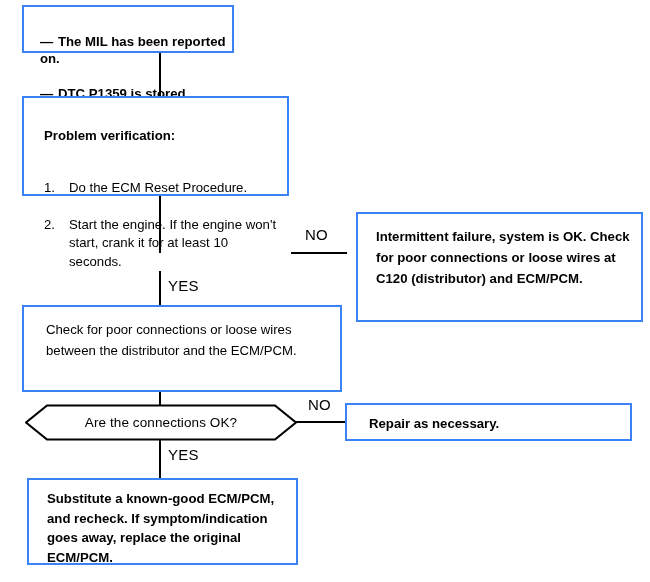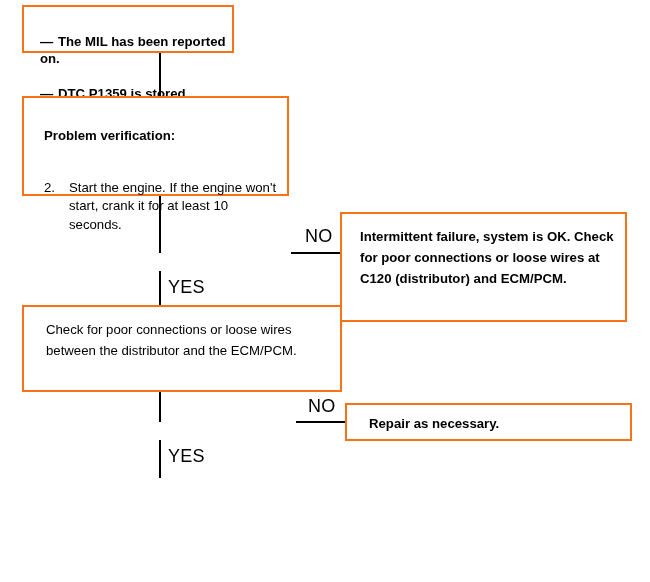--- a/index.html
+++ b/index.html
@@ -19,21 +19,21 @@
   #flowchart {
     position: absolute;
     left: 0;
     top: 0;
     width: 650px;
     height: 582px;
   }
   .node {
     position: absolute;
     box-sizing: border-box;
-    border: 2px solid #f97316;
+    border: 2px solid #3b82f6;
     background: #fff;
   }
   .node-text {
     position: absolute;
     box-sizing: border-box;
     white-space: pre-line;
   }
   .hex-wrap {
     position: absolute;
   }
@@ -44,21 +44,21 @@
     width: 100%;
     height: 100%;
     display: flex;
     align-items: center;
     justify-content: center;
     font-size: 13.5px;
     letter-spacing: 0.1px;
   }
   .branch-label {
     position: absolute;
-    font-size: 18px;
+    font-size: 15px;
     letter-spacing: 0.2px;
   }
   .conn {
     position: absolute;
     background: #000;
   }
   .conn-v { width: 2px; }
   .conn-h { height: 2px; }
 
   
@@ -75,21 +75,21 @@
   
   #box-verify { left: 22px; top: 96px; width: 267px; height: 100px; }
   #box-verify .node-text { left: 20px; top: 10px; right: 6px; font-size: 13.2px; line-height: 18.5px; }
   #box-verify .pv-title { font-weight: bold; display: block; margin-bottom: 15px; }
   #box-verify .pv-item { display: block; padding-left: 25px; text-indent: -25px; }
   #box-verify .pv-num { display: inline-block; width: 25px; text-indent: 0; }
 
   
   #hex-dtc { left: 25px; top: 235px; width: 267px; height: 37px; }
   
-  #box-intermittent { left: 340px; top: 212px; width: 287px; height: 110px; }
+  #box-intermittent { left: 356px; top: 212px; width: 287px; height: 110px; }
   #box-intermittent .node-text {
     left: 18px; top: 12px; right: 6px;
     font-size: 13.2px; line-height: 21px; font-weight: bold;
   }
 
   
   #box-check { left: 22px; top: 305px; width: 320px; height: 87px; }
   #box-check .node-text { left: 22px; top: 12px; right: 8px; font-size: 13.2px; line-height: 21px; }
 
   
@@ -112,20 +112,21 @@
       <span class="dash-row"><span class="dash">—</span><span>The MIL has been reported on.</span></span>
       <span class="dash-row"><span class="dash">—</span><span>DTC P1359 is stored.</span></span>
     </div>
   </div>
 
   <div class="conn conn-v" style="left:159px; top:53px; height:43px;"></div>
 
   <div class="node" id="box-verify">
     <div class="node-text">
       <span class="pv-title">Problem verification:</span>
+      <span class="pv-item"><span class="pv-num">1.</span><span>Do the ECM Reset Procedure.</span></span>
       <span class="pv-item"><span class="pv-num">2.</span><span>Start the engine. If the engine won't start, crank it for at least 10 seconds.</span></span>
     </div>
   </div>
 
   <div class="conn conn-v" style="left:159px; top:196px; height:57px;"></div>
 
 
   <div class="conn conn-h" style="left:291px; top:252px; width:56px;"></div>
   <div class="branch-label" style="left:305px; top:226px;">NO</div>
 
@@ -135,25 +136,34 @@
 
   <div class="conn conn-v" style="left:159px; top:271px; height:34px;"></div>
   <div class="branch-label" style="left:168px; top:277px;">YES</div>
 
   <div class="node" id="box-check">
     <div class="node-text">Check for poor connections or loose wires between the distributor and the ECM/PCM.</div>
   </div>
 
   <div class="conn conn-v" style="left:159px; top:392px; height:30px;"></div>
 
+  <div class="hex-wrap" id="hex-conn">
+    <svg width="272" height="37" viewBox="0 0 272 37">
+      <polygon points="1,18.5 22,1.5 250,1.5 271,18.5 250,35.5 22,35.5" fill="#ffffff" stroke="#000000" stroke-width="2.2"></polygon>
+    </svg>
+    <div class="hex-label">Are the connections OK?</div>
+  </div>
 
   <div class="conn conn-h" style="left:296px; top:421px; width:51px;"></div>
   <div class="branch-label" style="left:308px; top:396px;">NO</div>
 
   <div class="node" id="box-repair">
     <div class="node-text">Repair as necessary.</div>
   </div>
 
   <div class="conn conn-v" style="left:159px; top:440px; height:38px;"></div>
   <div class="branch-label" style="left:168px; top:446px;">YES</div>
 
+  <div class="node" id="box-substitute">
+    <div class="node-text">Substitute a known-good ECM/PCM, and recheck. If symptom/indication goes away, replace the original ECM/PCM.</div>
+  </div>
 
 </div>
 
 </body></html>

